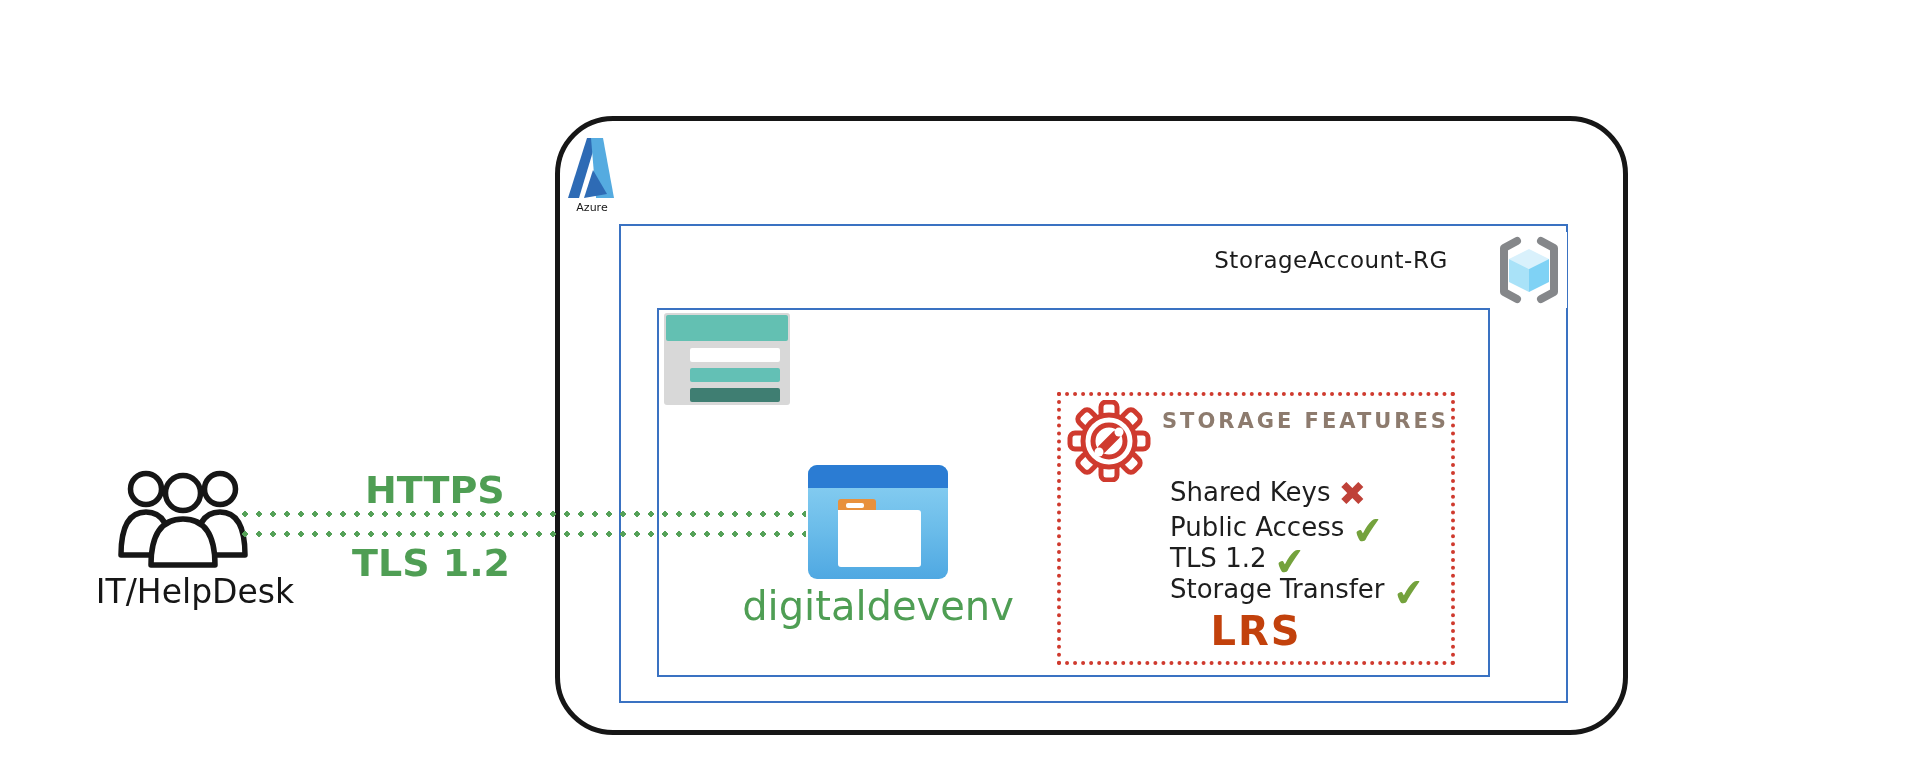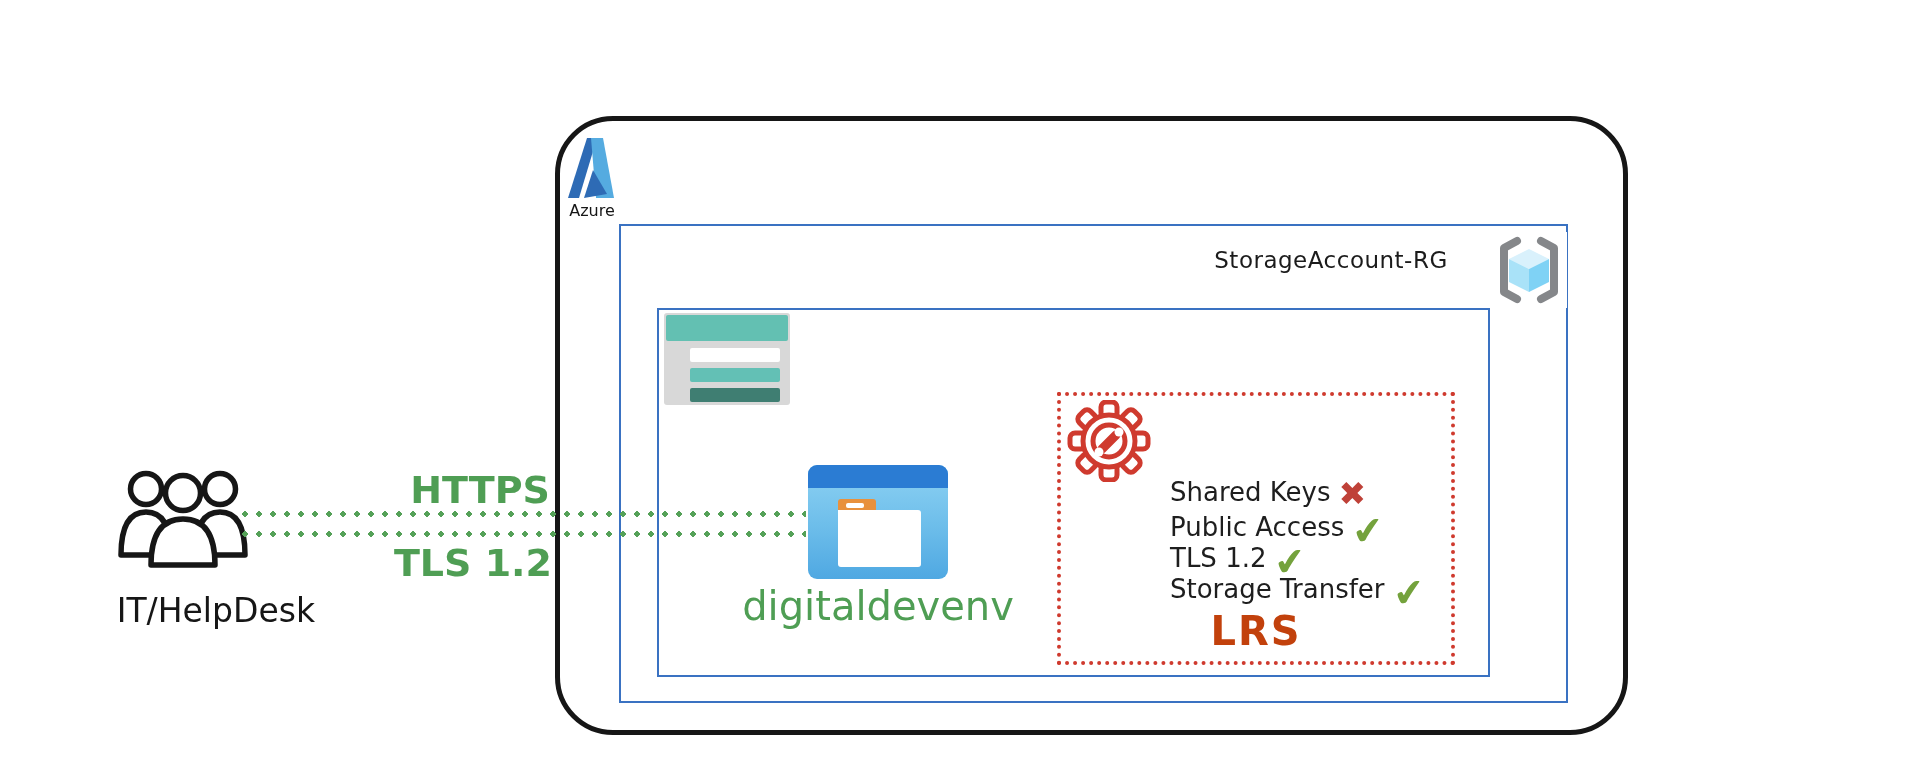--- a/index.html
+++ b/index.html
@@ -6,21 +6,21 @@
   #stage{position:relative;width:1926px;height:764px;background:#ffffff;overflow:hidden;
          font-family:"DejaVu Sans",sans-serif;}
   .abs{position:absolute;}
 
   
   .outer-box{left:555px;top:116px;width:1073px;height:619px;border:5px solid #161616;
              border-radius:58px;box-sizing:border-box;background:#ffffff;}
 
   
   .azure-logo{left:566px;top:136px;width:50px;height:64px;}
-  .azure-caption{left:556px;top:201px;width:72px;text-align:center;font-size:16px;color:#161616;}
+  .azure-caption{left:556px;top:201px;width:72px;text-align:center;font-size:11px;color:#161616;}
 
   
   .rg-box{left:619px;top:224px;width:949px;height:479px;border:2px solid #3a72c2;box-sizing:border-box;}
   .rg-label{left:1180px;top:247px;width:302px;text-align:center;font-size:23px;color:#1b1b1b;letter-spacing:.5px;}
   .rg-icon{left:1491px;top:232px;width:76px;height:76px;background:#ffffff;}
 
   
   .sa-box{left:657px;top:308px;width:833px;height:369px;border:2px solid #3a72c2;box-sizing:border-box;}
 
   
@@ -47,28 +47,28 @@
   .features-title{left:1162px;top:409px;width:300px;font-size:21px;letter-spacing:3px;color:#8d7b6e;font-weight:bold;}
   .features-list{left:1170px;top:473px;width:290px;}
   .feat-row{height:31px;font-size:26px;color:#1e1e1e;white-space:nowrap;}
   .status-icon{display:inline-block;margin-left:8px;font-weight:bold;line-height:1;}
   .status-icon.cross{color:#bf4138;font-size:33px;transform:translateY(4px);}
   .status-icon.check{color:#74a23c;font-size:38px;transform:translateY(8px) rotate(-6deg);}
   .lrs-label{left:1057px;top:608px;width:398px;text-align:center;font-size:40px;font-weight:bold;color:#c2410c;letter-spacing:2px;}
 
   
   .people-icon{left:112px;top:466px;width:142px;height:108px;}
-  .actor-label{left:75px;top:591px;width:240px;text-align:right;font-size:33px;color:#161616;}
+  .actor-label{left:75px;top:572px;width:240px;text-align:center;font-size:33px;color:#161616;}
 
   
   .dot-line{height:6px;background-image:radial-gradient(circle,#55a158 2.6px,rgba(0,0,0,0) 2.9px);
             background-size:14px 6px;background-repeat:repeat-x;background-position:0 50%;}
   .line-https{left:238px;top:511px;width:568px;}
   .line-tls{left:238px;top:531px;width:568px;}
-  .conn-label{font-size:38px;font-weight:bold;color:#4f9e54;text-align:right;}
+  .conn-label{font-size:38px;font-weight:bold;color:#4f9e54;text-align:left;}
   .https-label{left:365px;top:468px;width:185px;}
   .tls-label{left:352px;top:541px;width:200px;}
 </style>
 </head>
 <body>
 
 <div id="stage">
 
   <div class="abs outer-box"></div>
 
@@ -121,20 +121,21 @@
         <rect x="-8" y="-39" width="16" height="16" rx="5" transform="rotate(270)"></rect>
         <rect x="-8" y="-39" width="16" height="16" rx="5" transform="rotate(315)"></rect>
       </g>
       <circle r="26" fill="#ffffff" stroke="#cf3a2e" stroke-width="5"></circle>
       <circle r="16" fill="#ffffff" stroke="#cf3a2e" stroke-width="5"></circle>
       <line x1="-7" y1="8" x2="7" y2="-6" stroke="#cf3a2e" stroke-width="9" stroke-linecap="round"></line>
       <circle cx="-10" cy="11" r="4.5" fill="#ffffff"></circle>
       <circle cx="10" cy="-9" r="4.5" fill="#ffffff"></circle>
     </g>
   </svg>
+  <div class="abs features-title">STORAGE FEATURES</div>
 
   <div class="abs features-list">
     <div class="feat-row">
       <span>Shared Keys</span><span class="status-icon cross">✖</span>
     </div>
     <div class="feat-row">
       <span>Public Access</span><span class="status-icon check">✔</span>
     </div>
     <div class="feat-row">
       <span>TLS 1.2</span><span class="status-icon check">✔</span>

